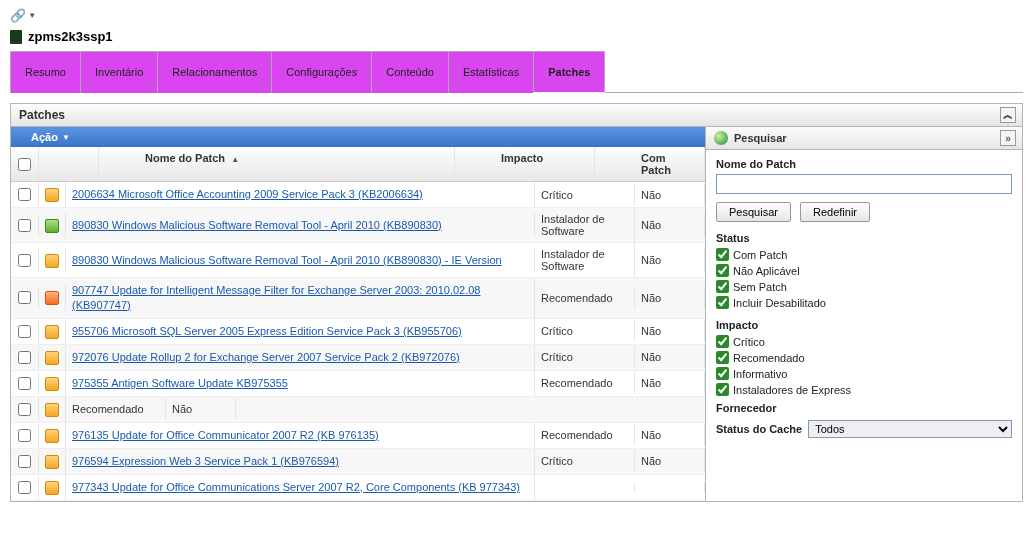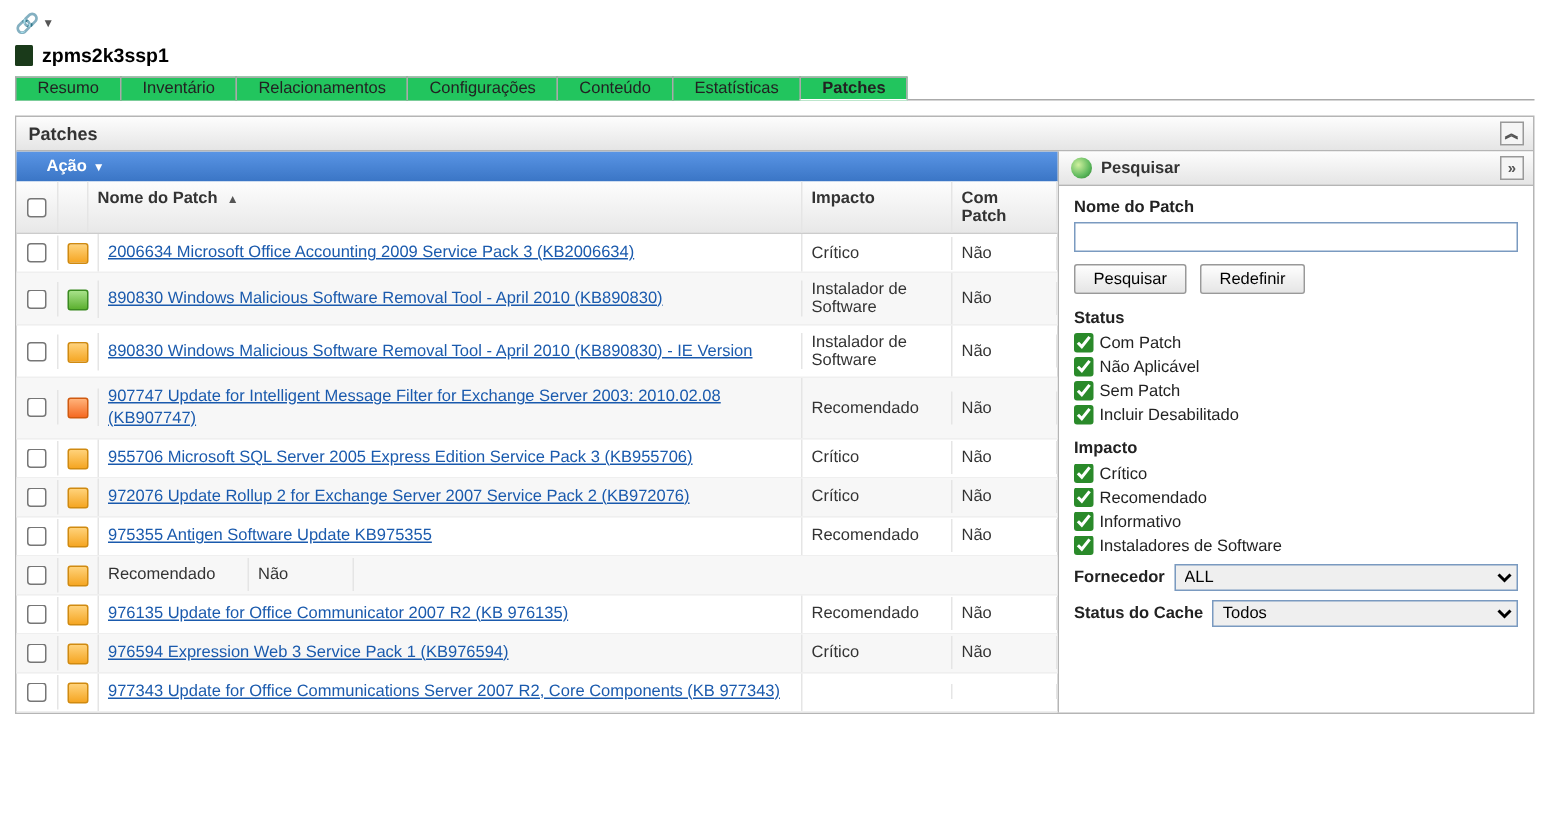--- a/index.html
+++ b/index.html
@@ -10,35 +10,35 @@
   .breadcrumb { font-size: 11px; }
   .breadcrumb .sep { margin: 0 4px; font-size: 10px; color: #555; }
   .breadcrumb .current { font-weight: bold; color: #000; }
 
   .link-icon { display: inline-flex; align-items: center; gap: 2px; font-size: 13px; color: #555; cursor: pointer; }
 
   .device-title { padding: 2px 10px 6px 10px; display: flex; align-items: center; gap: 6px; font-weight: bold; font-size: 13px; color: #000; }
   .device-icon { width: 12px; height: 14px; background: #1a3a1a; display: inline-block; border-radius: 1px; }
 
   .tabs { display: flex; border-bottom: 1px solid #aaa; margin: 0 10px; }
-  .tab { padding: 1px 14px; border: 1px solid #aaa; border-bottom: none; margin-right: -1px; background: #22c55e; cursor: pointer; position: relative; top: 1px; color: #222; }
+  .tab { padding: 14px 14px; border: 1px solid #aaa; border-bottom: none; margin-right: -1px; background: #d946ef; cursor: pointer; position: relative; top: 1px; color: #222; }
   .tab.active { font-weight: bold; border-bottom: 1px solid #fff; }
 
   .main-area { margin: 10px 10px 0 10px; border: 1px solid #b5b5b5; position: relative; }
   .panel-title { background: linear-gradient(#fdfdfd, #e5e5e5); border-bottom: 1px solid #b5b5b5; padding: 4px 8px; font-weight: bold; color: #333; font-size: 12px; position: relative; }
   .collapse-toggle { position: absolute; right: 6px; top: 3px; width: 16px; height: 16px; border: 1px solid #999; background: #f5f5f5; display: flex; align-items: center; justify-content: center; font-size: 10px; cursor: pointer; color: #555; }
 
   .content-flex { display: flex; }
   .grid-area { flex: 0 0 695px; border-right: 1px solid #b5b5b5; }
   .side-area { flex: 1; }
 
   .action-bar { background: linear-gradient(#5a95e5, #3a75c5); color: #fff; padding: 4px 20px; font-weight: bold; font-size: 11px; display: flex; align-items: center; gap: 4px; cursor: pointer; }
   .action-bar .tri { font-size: 8px; }
 
-  .col-headers { display: flex; background: linear-gradient(#fdfdfd, #e8e8e8); border-bottom: 1px solid #ccc; font-weight: bold; color: #333; }
+  .col-headers { display: flex; background: linear-gradient(#fdfdfd, #e8e8e8); border-bottom: 1px solid #ccc; font-weight: bold; color: #333; gap: 40px; }
   .col-headers > div, .row > div { padding: 5px 6px; border-right: 1px solid #e5e5e5; }
   .col-chk { flex: 0 0 28px; display: flex; align-items: center; justify-content: center; }
   .col-icon { flex: 0 0 20px; display: flex; align-items: flex-start; justify-content: center; }
   .col-name { flex: 1; }
   .col-impact { flex: 0 0 100px; }
   .col-patched { flex: 0 0 70px; border-right: none; }
 
   .rows { }
   .row { display: flex; border-bottom: 1px solid #efefef; align-items: center; }
   .row:nth-child(even) { background: #f7f7f7; }
@@ -287,28 +287,25 @@
         <div class="chk-line">
             <input type="checkbox" checked="" style="">
             <span>Recomendado</span>
           </div>
         <div class="chk-line">
             <input type="checkbox" checked="" style="">
             <span>Informativo</span>
           </div>
         <div class="chk-line">
             <input type="checkbox" checked="" style="">
-            <span>Instaladores de Software</span>
+            <span>Instaladores de Express</span>
           </div>
 
         <div class="inline-field">
           <label>Fornecedor</label>
-          <select>
-            <option>ALL</option>
-          </select>
         </div>
         <div class="inline-field">
           <label>Status do Cache</label>
           <select>
             <option>Todos</option>
           </select>
         </div>
       </div>
     </div>
   </div>

